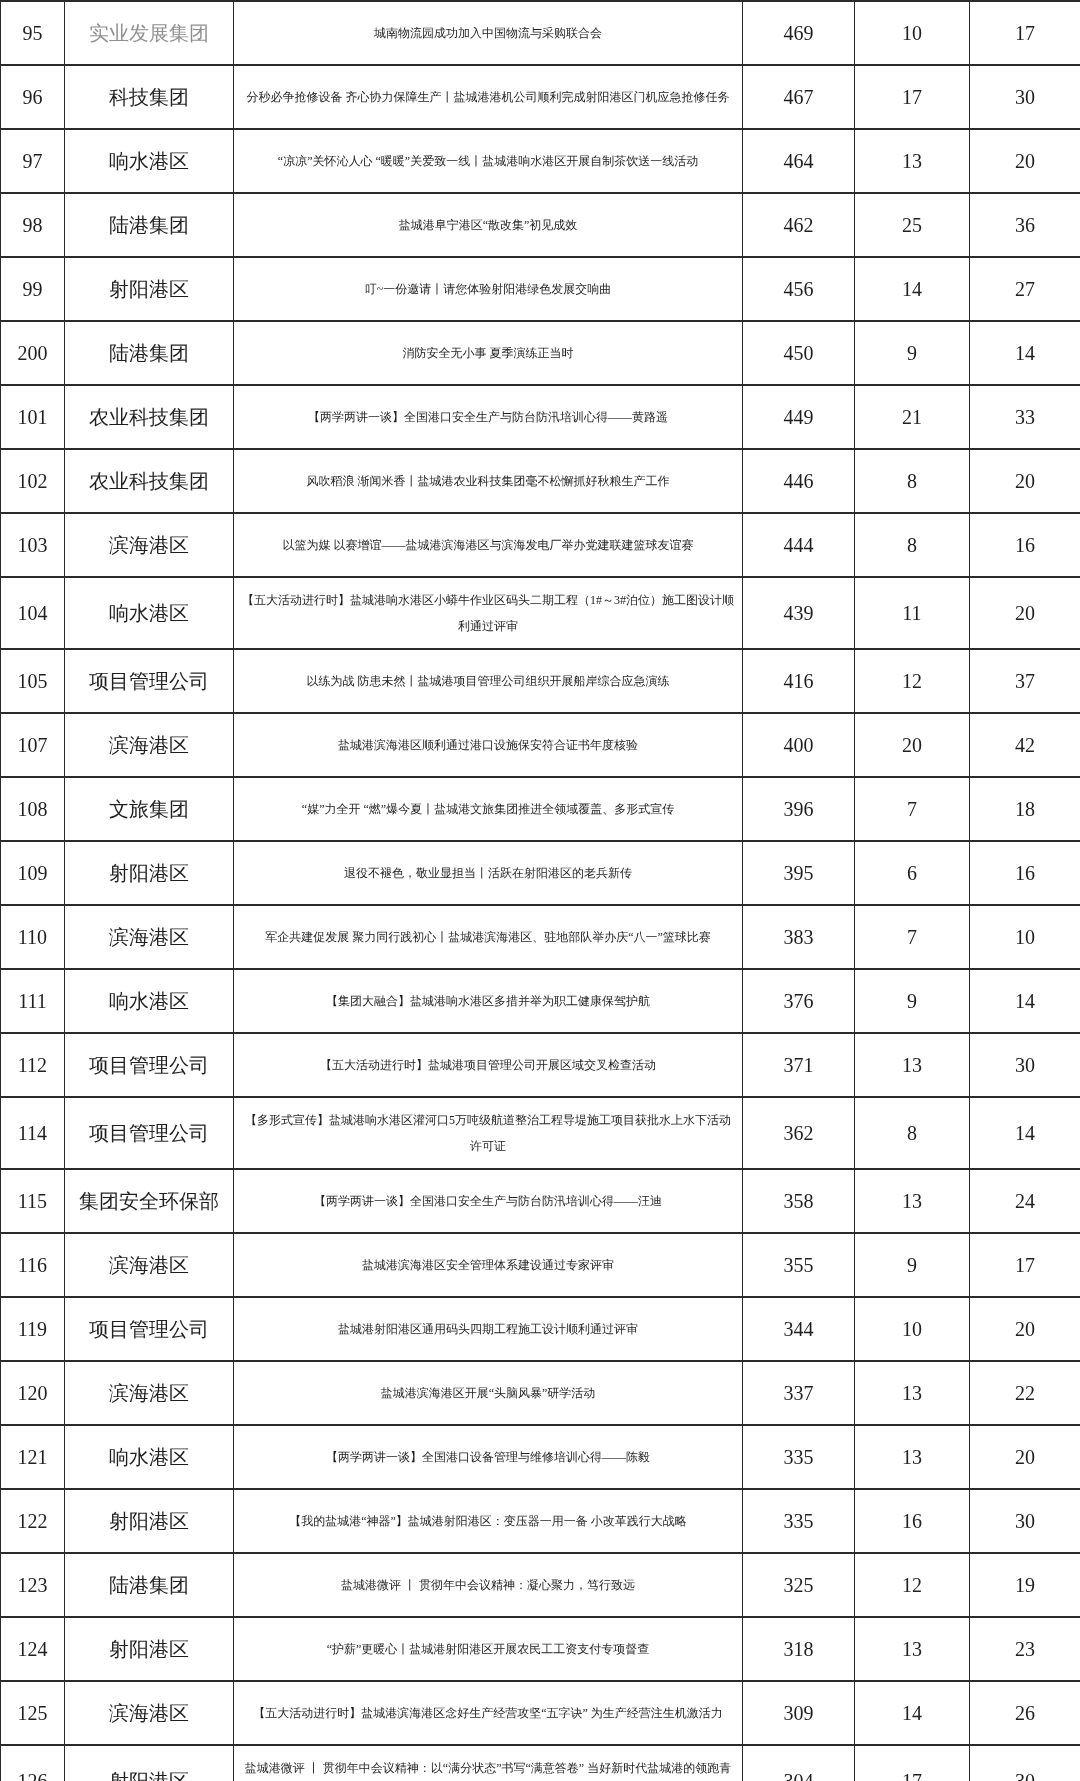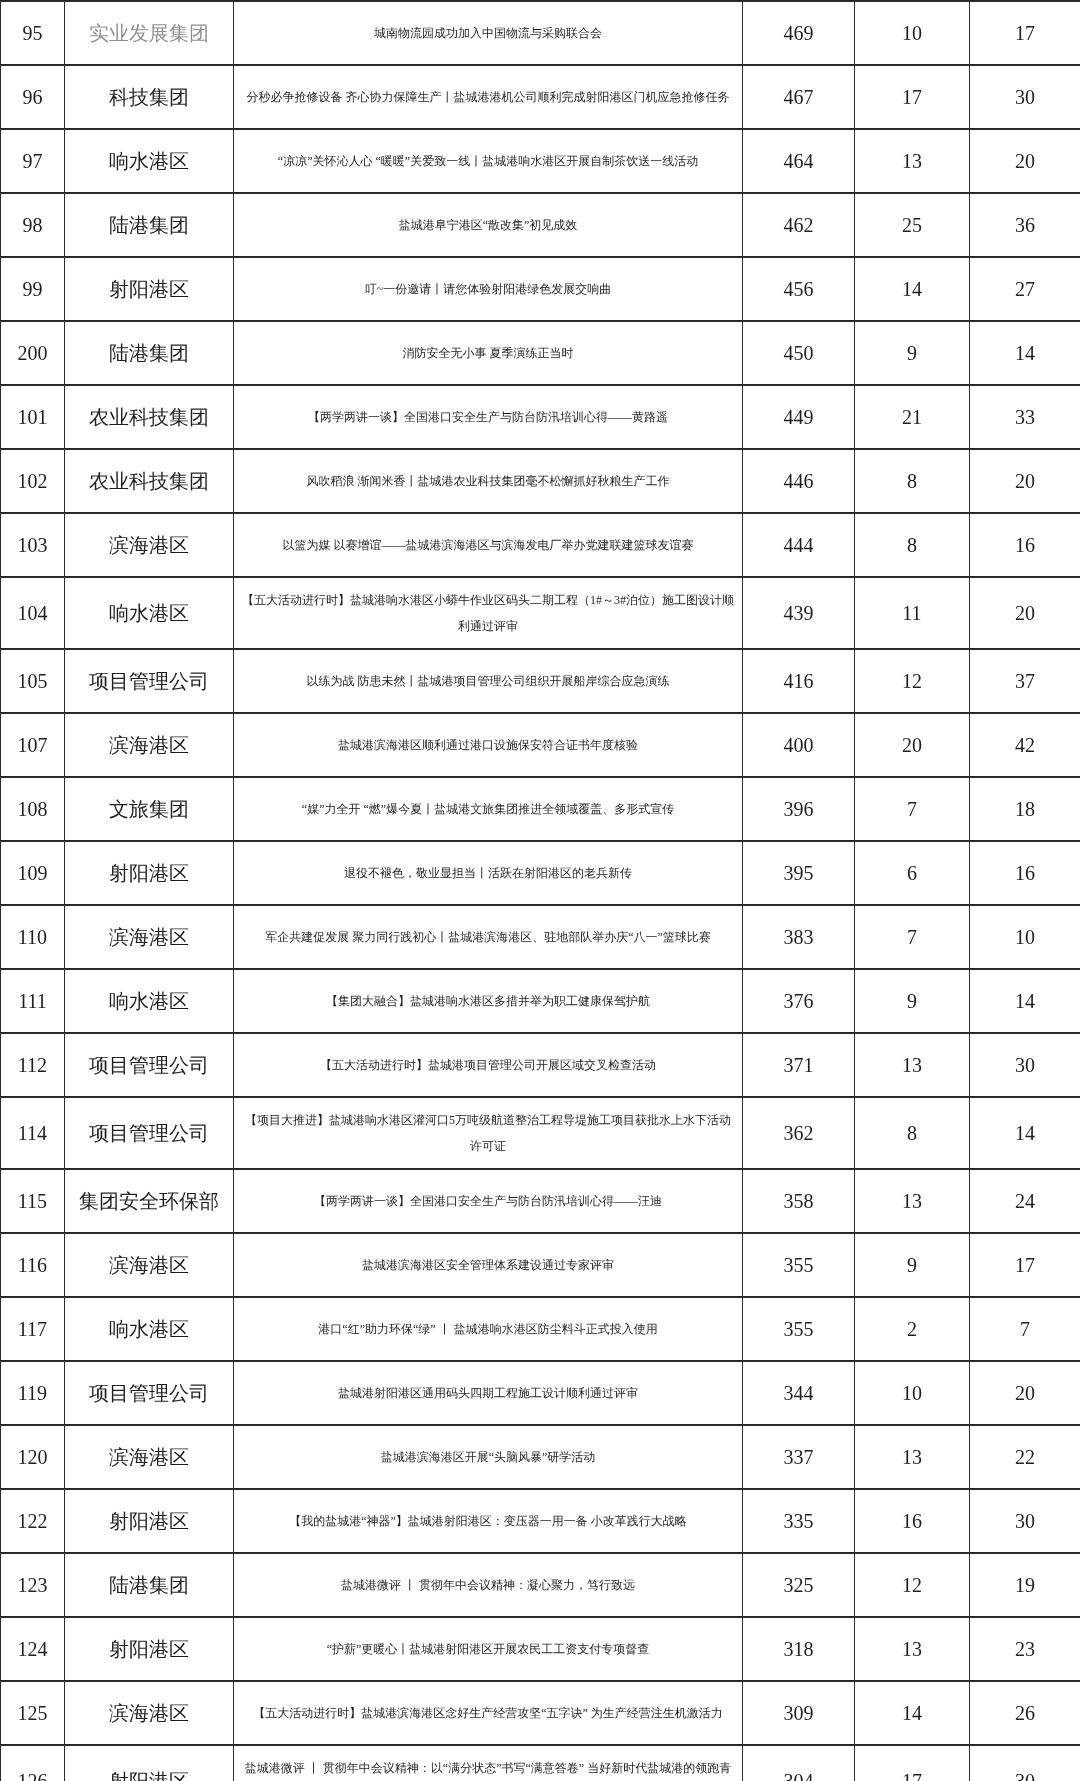--- a/index.html
+++ b/index.html
@@ -182,21 +182,21 @@
     <td class="cell-no">112</td>
     <td class="cell-org">项目管理公司</td>
     <td class="cell-title">【五大活动进行时】盐城港项目管理公司开展区域交叉检查活动</td>
     <td class="cell-num">371</td>
     <td class="cell-num">13</td>
     <td class="cell-num">30</td>
   </tr>
       <tr>
     <td class="cell-no">114</td>
     <td class="cell-org">项目管理公司</td>
-    <td class="cell-title">【项目大推进】盐城港响水港区灌河口5万吨级航道整治工程导堤施工项目获批水上水下活动许可证</td>
+    <td class="cell-title">【多形式宣传】盐城港响水港区灌河口5万吨级航道整治工程导堤施工项目获批水上水下活动许可证</td>
     <td class="cell-num">362</td>
     <td class="cell-num">8</td>
     <td class="cell-num">14</td>
   </tr>
       <tr>
     <td class="cell-no">115</td>
     <td class="cell-org">集团安全环保部</td>
     <td class="cell-title">【两学两讲一谈】全国港口安全生产与防台防汛培训心得——汪迪</td>
     <td class="cell-num">358</td>
     <td class="cell-num">13</td>
@@ -204,42 +204,42 @@
   </tr>
       <tr>
     <td class="cell-no">116</td>
     <td class="cell-org">滨海港区</td>
     <td class="cell-title">盐城港滨海港区安全管理体系建设通过专家评审</td>
     <td class="cell-num">355</td>
     <td class="cell-num">9</td>
     <td class="cell-num">17</td>
   </tr>
       <tr>
-    <td class="cell-no">117</td>
-    <td class="cell-org">响水港区</td>
-    <td class="cell-title">港口“红”助力环保“绿” 丨 盐城港响水港区防尘料斗正式投入使用</td>
-    <td class="cell-num">355</td>
-    <td class="cell-num">2</td>
-    <td class="cell-num">7</td>
-  </tr>
-      <tr>
     <td class="cell-no">119</td>
     <td class="cell-org">项目管理公司</td>
     <td class="cell-title">盐城港射阳港区通用码头四期工程施工设计顺利通过评审</td>
     <td class="cell-num">344</td>
     <td class="cell-num">10</td>
     <td class="cell-num">20</td>
   </tr>
       <tr>
     <td class="cell-no">120</td>
     <td class="cell-org">滨海港区</td>
     <td class="cell-title">盐城港滨海港区开展“头脑风暴”研学活动</td>
     <td class="cell-num">337</td>
     <td class="cell-num">13</td>
     <td class="cell-num">22</td>
+  </tr>
+      <tr>
+    <td class="cell-no">121</td>
+    <td class="cell-org">响水港区</td>
+    <td class="cell-title">【两学两讲一谈】全国港口设备管理与维修培训心得——陈毅</td>
+    <td class="cell-num">335</td>
+    <td class="cell-num">13</td>
+    <td class="cell-num">20</td>
   </tr>
       <tr>
     <td class="cell-no">122</td>
     <td class="cell-org">射阳港区</td>
     <td class="cell-title">【我的盐城港“神器”】盐城港射阳港区：变压器一用一备 小改革践行大战略</td>
     <td class="cell-num">335</td>
     <td class="cell-num">16</td>
     <td class="cell-num">30</td>
   </tr>
       <tr>

